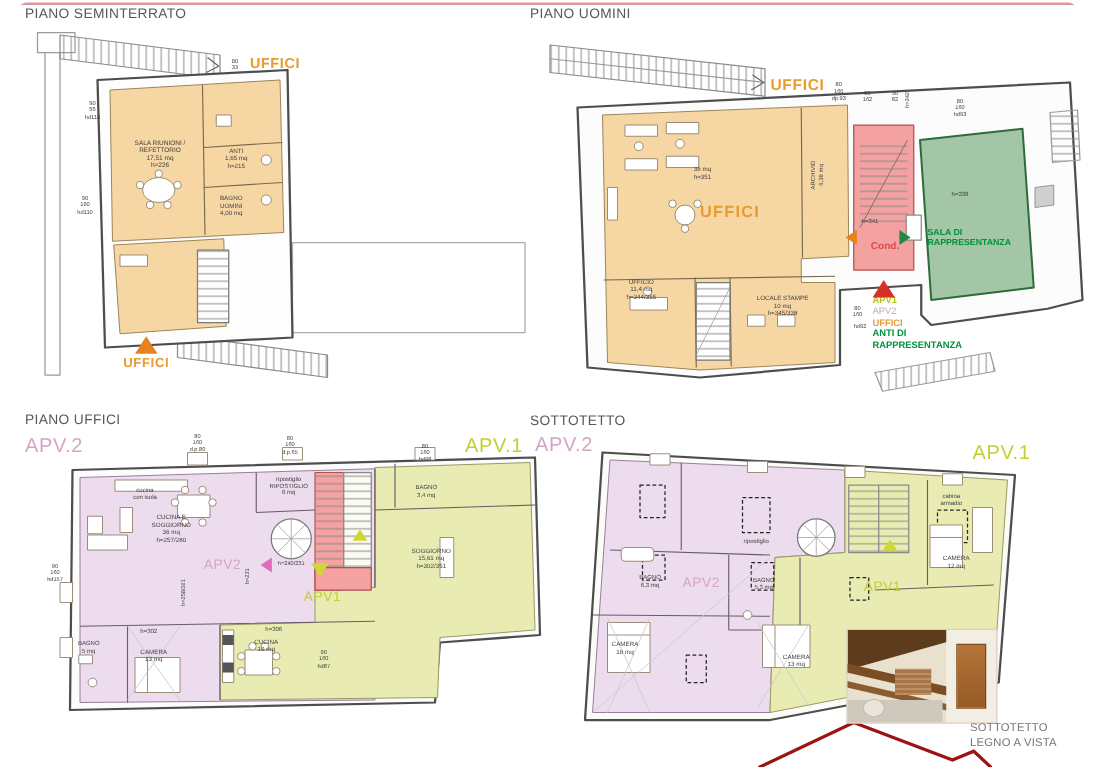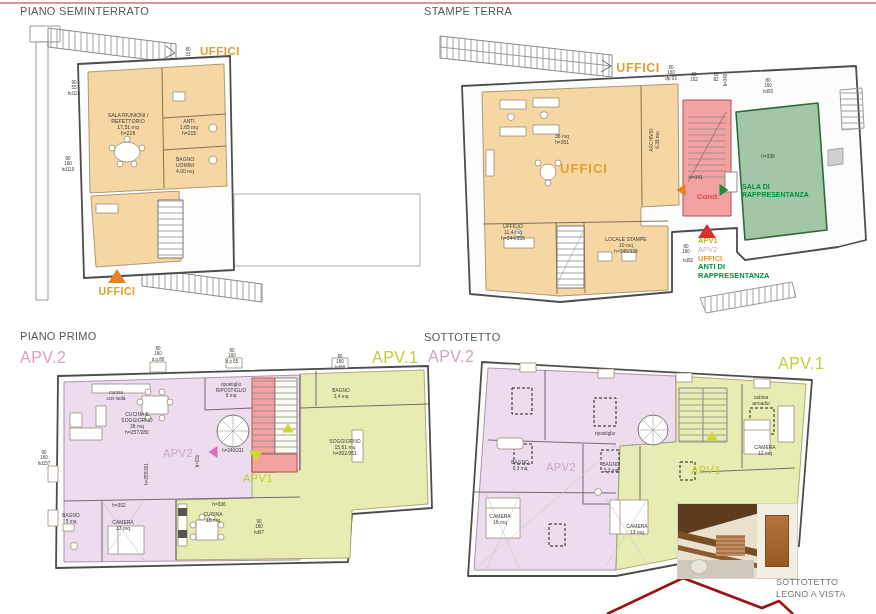--- a/index.html
+++ b/index.html
@@ -1,17 +1,17 @@
 <!DOCTYPE html>
 <html><head>
 <meta charset="utf-8">
 <style>
   html,body{margin:0;padding:0;background:#fff;}
   .stage{position:relative;width:876px;height:614px;background:#fff;overflow:hidden;
-         font-family:"Liberation Sans",sans-serif;}
+         font-family:"Liberation Sans",sans-serif;border-radius:31px;}
   .top-rule{position:absolute;left:0;top:2px;width:100%;height:2px;background:#dc969e;}
   .ptitle{position:absolute;font-size:11px;color:#585858;letter-spacing:.3px;}
   #plan-svg{position:absolute;left:0;top:0;}
   .lbl{position:absolute;white-space:pre-line;text-align:center;line-height:1.18;color:#3e3e3e;}
   .arr{position:absolute;width:0;height:0;transform:translate(-50%,-50%);}
   .photo{position:absolute;left:678px;top:504px;width:119px;height:74px;background:#e9e0cd;
          overflow:hidden;box-shadow:0 0 0 1px #d8d2c4;}
   .ph-ceil{position:absolute;left:0;top:0;width:74%;height:60%;background:#5d3c1d;
            clip-path:polygon(0 0,100% 0,100% 16%,0 72%);}
   .ph-beam{position:absolute;background:#7a4e24;transform-origin:left top;}
@@ -28,22 +28,22 @@
   .photo-cap{position:absolute;left:776px;top:576px;font-size:9px;color:#757575;
              line-height:1.35;white-space:pre-line;letter-spacing:.2px;}
 </style>
 </head>
 <body>
 
 <div class="stage">
   <div class="top-rule" style="background: rgb(220, 150, 158);"></div>
 
   <div class="ptitle" style="left:20px;top:5px">PIANO SEMINTERRATO</div>
-  <div class="ptitle" style="left:424px;top:5px">STAMPE TERRA</div>
-  <div class="ptitle" style="left:20px;top:330px">PIANO PRIMO</div>
+  <div class="ptitle" style="left:424px;top:5px">PIANO UOMINI</div>
+  <div class="ptitle" style="left:20px;top:330px">PIANO UFFICI</div>
   <div class="ptitle" style="left:424px;top:331px">SOTTOTETTO</div>
 
   <svg id="plan-svg" width="876" height="614" viewBox="0 0 876 614">
     <defs>
       <pattern id="hsteps" width="8" height="6" patternUnits="userSpaceOnUse">
         <path d="M0 3 H8" stroke="#8a8a8a" stroke-width="0.8"></path>
       </pattern>
       <pattern id="vsteps" width="6" height="20" patternUnits="userSpaceOnUse">
         <path d="M3 0 V20" stroke="#8a8a8a" stroke-width="0.8"></path>
       </pattern>

